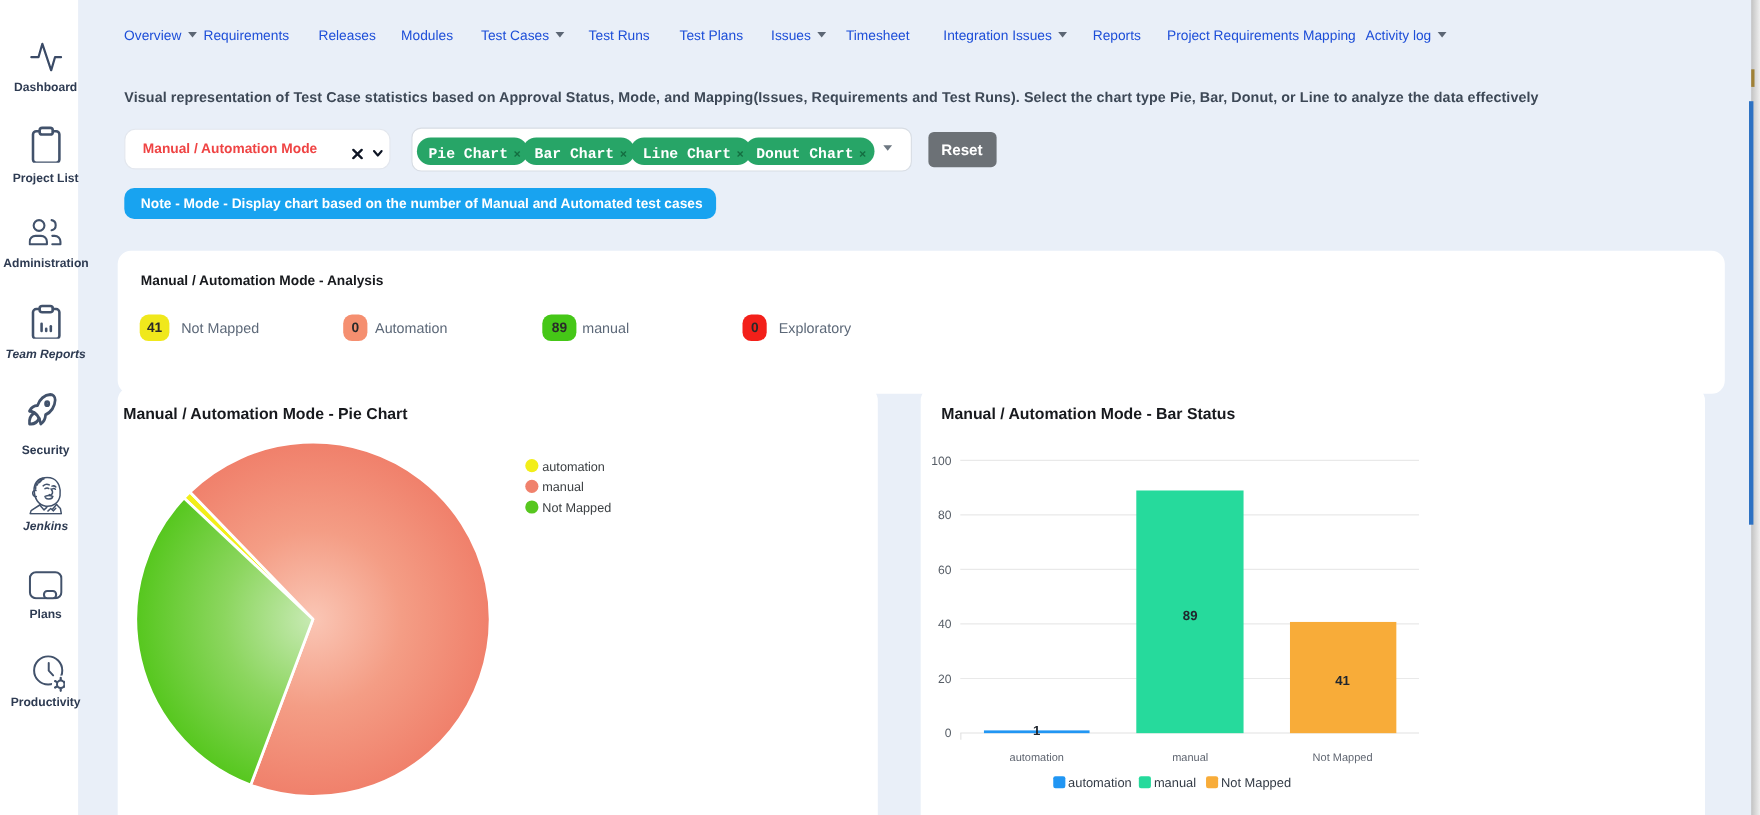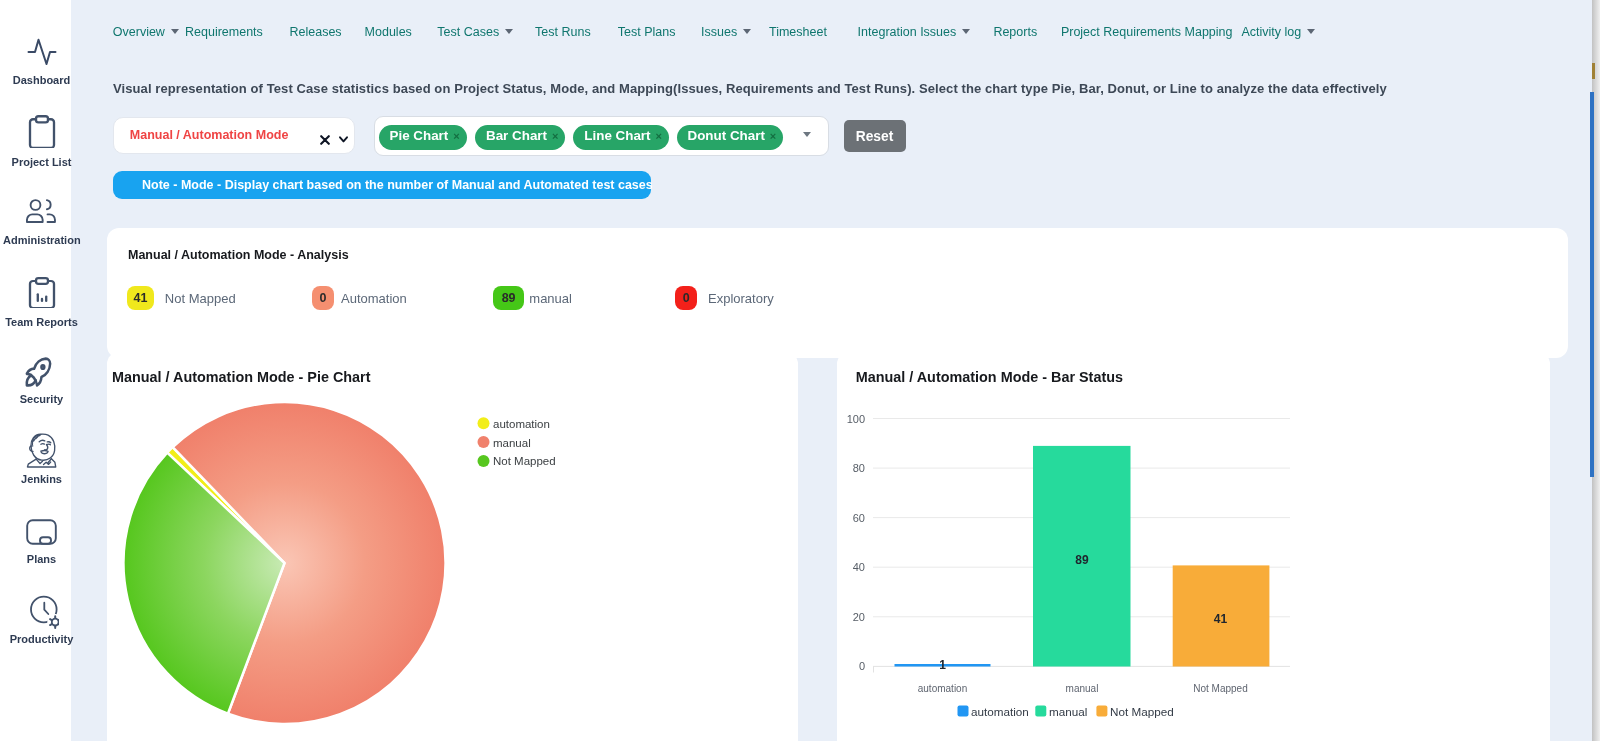--- a/index.html
+++ b/index.html
@@ -5,21 +5,21 @@
   * { margin:0; padding:0; box-sizing:border-box; }
   html,body { width:1600px; height:741px; overflow:hidden; }
   body { font-family:"Liberation Sans", sans-serif; background:#e9eff8; position:relative; }
   .abs { position:absolute; }
   
   #sidebar { position:absolute; left:0; top:0; width:71px; height:741px; background:#ffffff; z-index:5; }
   .sb-item { position:absolute; left:3px; width:77px; text-align:center; }
   .sb-item .lbl { display:block; font-size:11px; font-weight:700; color:#2e3b52; margin-top:6px; letter-spacing:0; }
   .sb-item svg { display:block; margin:0 auto; }
   
-  .nav { position:absolute; top:24.5px; font-size:12.5px; color:#0f766e; white-space:nowrap; }
+  .nav { position:absolute; top:24.5px; font-size:12.5px; color:#1d4ed8; white-space:nowrap; }
   .caret { display:inline-block; width:0; height:0; border-left:4.5px solid transparent; border-right:4.5px solid transparent; border-top:5px solid #5c6674; vertical-align:2px; margin-left:6px; }
   
   .card { position:absolute; background:#fff; border-radius:12px; }
   .badge { position:absolute; border-radius:8px; font-size:12.5px; font-weight:700; color:#2a2a2a; text-align:center; line-height:24px; height:24px; }
   .blabel { position:absolute; font-size:13px; color:#5c6878; }
 </style>
 </head>
 <body>
 
 <div class="nav" style="left:112.8px;">Overview<span class="caret"></span></div>
@@ -29,46 +29,46 @@
 <div class="nav" style="left:437.3px;">Test Cases<span class="caret"></span></div>
 <div class="nav" style="left:535.1px;">Test Runs</div>
 <div class="nav" style="left:617.8px;">Test Plans</div>
 <div class="nav" style="left:701px;">Issues<span class="caret"></span></div>
 <div class="nav" style="left:769px;text-align:center;">Timesheet</div>
 <div class="nav" style="left:857.6px;">Integration Issues<span class="caret"></span></div>
 <div class="nav" style="left:993.4px;">Reports</div>
 <div class="nav" style="left:1060.9px;">Project Requirements Mapping</div>
 <div class="nav" style="left:1241.4px;">Activity log<span class="caret"></span></div>
 
-<div class="abs" style="left:113px; top:81px; font-size:13px; letter-spacing:0.09px; font-weight:700; color:#3d4856; white-space:nowrap;">Visual representation of Test Case statistics based on Project Status, Mode, and Mapping(Issues, Requirements and Test Runs). Select the chart type Pie, Bar, Donut, or Line to analyze the data effectively</div>
+<div class="abs" style="left:113px; top:81px; font-size:13px; letter-spacing:0.09px; font-weight:700; color:#3d4856; white-space:nowrap;">Visual representation of Test Case statistics based on Approval Status, Mode, and Mapping(Issues, Requirements and Test Runs). Select the chart type Pie, Bar, Donut, or Line to analyze the data effectively</div>
 
 <div class="abs" style="left:113px; top:117px; width:242px; height:37px; background:#fff; border-radius:10px; border:1px solid #e3e7ee;">
   <span class="abs" style="left:15.8px; top:10px; font-size:12.5px; font-weight:700; color:#ef4444;">Manual / Automation Mode</span>
   <svg class="abs" style="left:205.5px; top:16.5px;" width="10" height="10" viewBox="0 0 10 10">
       <path d="M1.2 1.2 L8.8 8.8 M8.8 1.2 L1.2 8.8" stroke="#0e1524" stroke-width="2.1" stroke-linecap="round"></path>
     </svg>
   <svg class="abs" style="left:225px; top:18px;" width="9" height="7" viewBox="0 0 9 7">
       <polyline points="1,1.3 4.5,5.4 8,1.3" fill="none" stroke="#0e1524" stroke-width="1.9" stroke-linecap="round" stroke-linejoin="round"></polyline>
     </svg>
 </div>
 
 <div class="abs" style="left:373.5px; top:116px; width:455.5px; height:40px; background:#fff; border-radius:9px; border:1px solid #d8dde4;">
   <span class="abs pill" style="left:4px;">Pie Chart<i>×</i></span>
   <span class="abs pill" style="left:100.5px;">Bar Chart<i>×</i></span>
   <span class="abs pill" style="left:198.8px;">Line Chart<i>×</i></span>
   <span class="abs pill" style="left:302px;">Donut Chart<i>×</i></span>
   <span class="abs" style="left:428px; top:15px; width:0; height:0; border-left:4.5px solid transparent; border-right:4.5px solid transparent; border-top:5.5px solid #6d7781;"></span>
 </div>
 <style>
- .pill { top:7.5px; height:25px; background:#27a567; border-radius:12.5px; color:#fff; font-size:13.4px; font-weight:700; line-height:22px; padding:0 7px 0 11px; }
+ .pill { top:7.5px; height:25px; background:#27a567; border-radius:12.5px; color:#fff; font-size:13.4px; font-weight:700; line-height:34px; padding:0 7px 0 11px;font-family:Liberation Mono, monospace; }
  .pill i { font-style:normal; color:#146e41; font-size:11px; margin-left:5px; font-weight:700; }
 </style>
 <div class="abs" style="left:843.5px; top:119.5px; width:62px; height:32.5px; background:#6c7176; border-radius:5px; color:#fff; font-size:13.8px; font-weight:700; text-align:center; line-height:33px;">Reset</div>
 
-<div class="abs" style="left:113px; top:171px; width:538px; height:28px; background:#18a3f0; border-radius:9px; color:#fff; font-size:12.5px; font-weight:700; line-height:28px; padding-left:29px; white-space:nowrap;">Note - Mode - Display chart based on the number of Manual and Automated test cases</div>
+<div class="abs" style="left:113px; top:171px; width:538px; height:28px; background:#18a3f0; border-radius:9px; color:#fff; font-size:12.5px; font-weight:700; line-height:28px; padding-left:15px; white-space:nowrap;">Note - Mode - Display chart based on the number of Manual and Automated test cases</div>
 
 <div class="card" style="left:107px; top:228px; width:1461px; height:130px;">
   <div class="abs" style="left:21px; top:20px; font-size:12.5px; font-weight:700; color:#17191d;">Manual / Automation Mode - Analysis</div>
   <div class="badge" style="left:20px; top:57.5px; width:27px; background:#f0e81c;">41</div>
   <div class="blabel" style="left:57.8px; top:63px;">Not Mapped</div>
   <div class="badge" style="left:204.9px; top:58px; width:22.3px; background:#f58f70;">0</div>
   <div class="blabel" style="left:234px; top:63px;">Automation</div>
   <div class="badge" style="left:386.4px; top:57.5px; width:30.4px; background:#45c717;">89</div>
   <div class="blabel" style="left:422.3px; top:63px;">manual</div>
   <div class="badge" style="left:568px; top:58px; width:22.3px; background:#f3201a;">0</div>
@@ -168,41 +168,41 @@
   <div class="sb-item" style="top:198.3px;">
     <svg width="31" height="25.5" viewBox="0 -1 31 25.5" fill="none" stroke="#42526b" stroke-width="1.9" stroke-linecap="round" stroke-linejoin="round">
         <circle cx="9.5" cy="6" r="4.9"></circle>
         <path d="M0.95 23 v-2.2 a5.4 5.4 0 0 1 5.4 -5.4 h4.9 a5.4 5.4 0 0 1 5.4 5.4 V23 Z"></path>
         <path d="M20.9 1.1 a4.7 4.7 0 0 1 0 9.2"></path>
         <path d="M21.55 15.4 h2.1 a5.3 5.3 0 0 1 5.3 5.3 V23 h-7.4"></path>
       </svg>
     <span class="lbl" style="margin-top:10.6px;">Administration</span>
   </div>
 
-  <div class="sb-item" style="top:275.5px;">
+  <div class="sb-item" style="top:275.5px;font-style:italic;">
     <svg width="36" height="32" viewBox="0 1.5 24 22.5" preserveAspectRatio="none" fill="none" stroke="#42526b" stroke-width="1.55" stroke-linecap="round" stroke-linejoin="round">
         <path d="M16 5h2a2 2 0 0 1 2 2v15a2 2 0 0 1-2 2H6a2 2 0 0 1-2-2V7a2 2 0 0 1 2-2h2"></path>
         <rect x="8" y="3" width="8" height="4" rx="1.6"></rect>
         <path d="M9.2 19v-4.6"></path>
         <path d="M12 19v-1.4"></path>
         <path d="M14.8 19v-3"></path>
       </svg>
     <span class="lbl" style="margin-top:8.7px;">Team Reports</span>
   </div>
 
   <div class="sb-item" style="top:351.8px;">
     <svg style="margin-left:17.6px;" width="35" height="40" preserveAspectRatio="none" viewBox="0 0 24 24" fill="none" stroke="#42526b" stroke-width="1.7" stroke-linecap="round" stroke-linejoin="round">
         <path d="M4 13a8 8 0 0 1 7 7a6 6 0 0 0 3-5a9 9 0 0 0 6-8a3 3 0 0 0-3-3a9 9 0 0 0-8 6a6 6 0 0 0-5 3"></path>
         <path d="M7 14a6 6 0 0 0-3 6a6 6 0 0 0 6-3"></path>
         <circle cx="15" cy="9" r="1"></circle>
       </svg>
-    <span class="lbl" style="margin-top:1px;">Security</span>
-  </div>
-
-  <div class="sb-item" style="top:433px;">
+    <span class="lbl" style="margin-top:12px;">Security</span>
+  </div>
+
+  <div class="sb-item" style="top:433px;font-style:italic;">
     <svg width="32" height="35" viewBox="0 0 31 33" preserveAspectRatio="none" fill="none" stroke="#42526b" stroke-width="1.3" stroke-linecap="round" stroke-linejoin="round">
       <path d="M14 1.2 C 8 1.6 4.6 6.2 4.8 12 C 5 18.6 8.4 24.8 15.2 25.6 C 21.4 26.3 26.8 22.6 27.7 16.6 C 28.6 10.6 26.6 4.4 21.4 2 C 19 0.9 16.4 1 14 1.2 Z"></path>
       <path d="M6.5 12.2 C 4.8 11.8 3.4 12.9 3.6 14.7 C 3.8 16.5 5.2 17.5 6.8 17.3"></path>
       <path d="M6.2 11 C 5.6 6 8.6 2.6 12.6 1.6 M7.4 7.6 C 8.8 4.8 11 3 13.6 2.2 M9.6 5.2 l 1.7 -1.7"></path>
       <path d="M12.8 8.2 C 14.4 6.8 16.8 6.6 18.2 7.4"></path>
       <path d="M14.4 10.6 C 15.6 9.9 17 9.9 17.8 10.5"></path>
       <path d="M20.6 8.4 C 21.9 8 23.2 8.3 24 9.2 M21 10.8 C 21.9 10.4 22.9 10.5 23.6 11.1"></path>
       <path d="M19.8 10.8 C 21 12.2 21.4 14 20.6 15.2 C 20 16.1 18.9 16.2 18.2 15.7"></path>
       <path d="M14.4 17.2 C 16.4 16.4 19.6 16.4 21.4 17.3 M14.8 18.4 C 16.4 20 19.5 19.8 21 18.3"></path>
       <path d="M9.8 24.6 L 2.2 29.4 L 1.4 32 L 28.8 32 L 28 27.6 L 24.6 24.2"></path>

